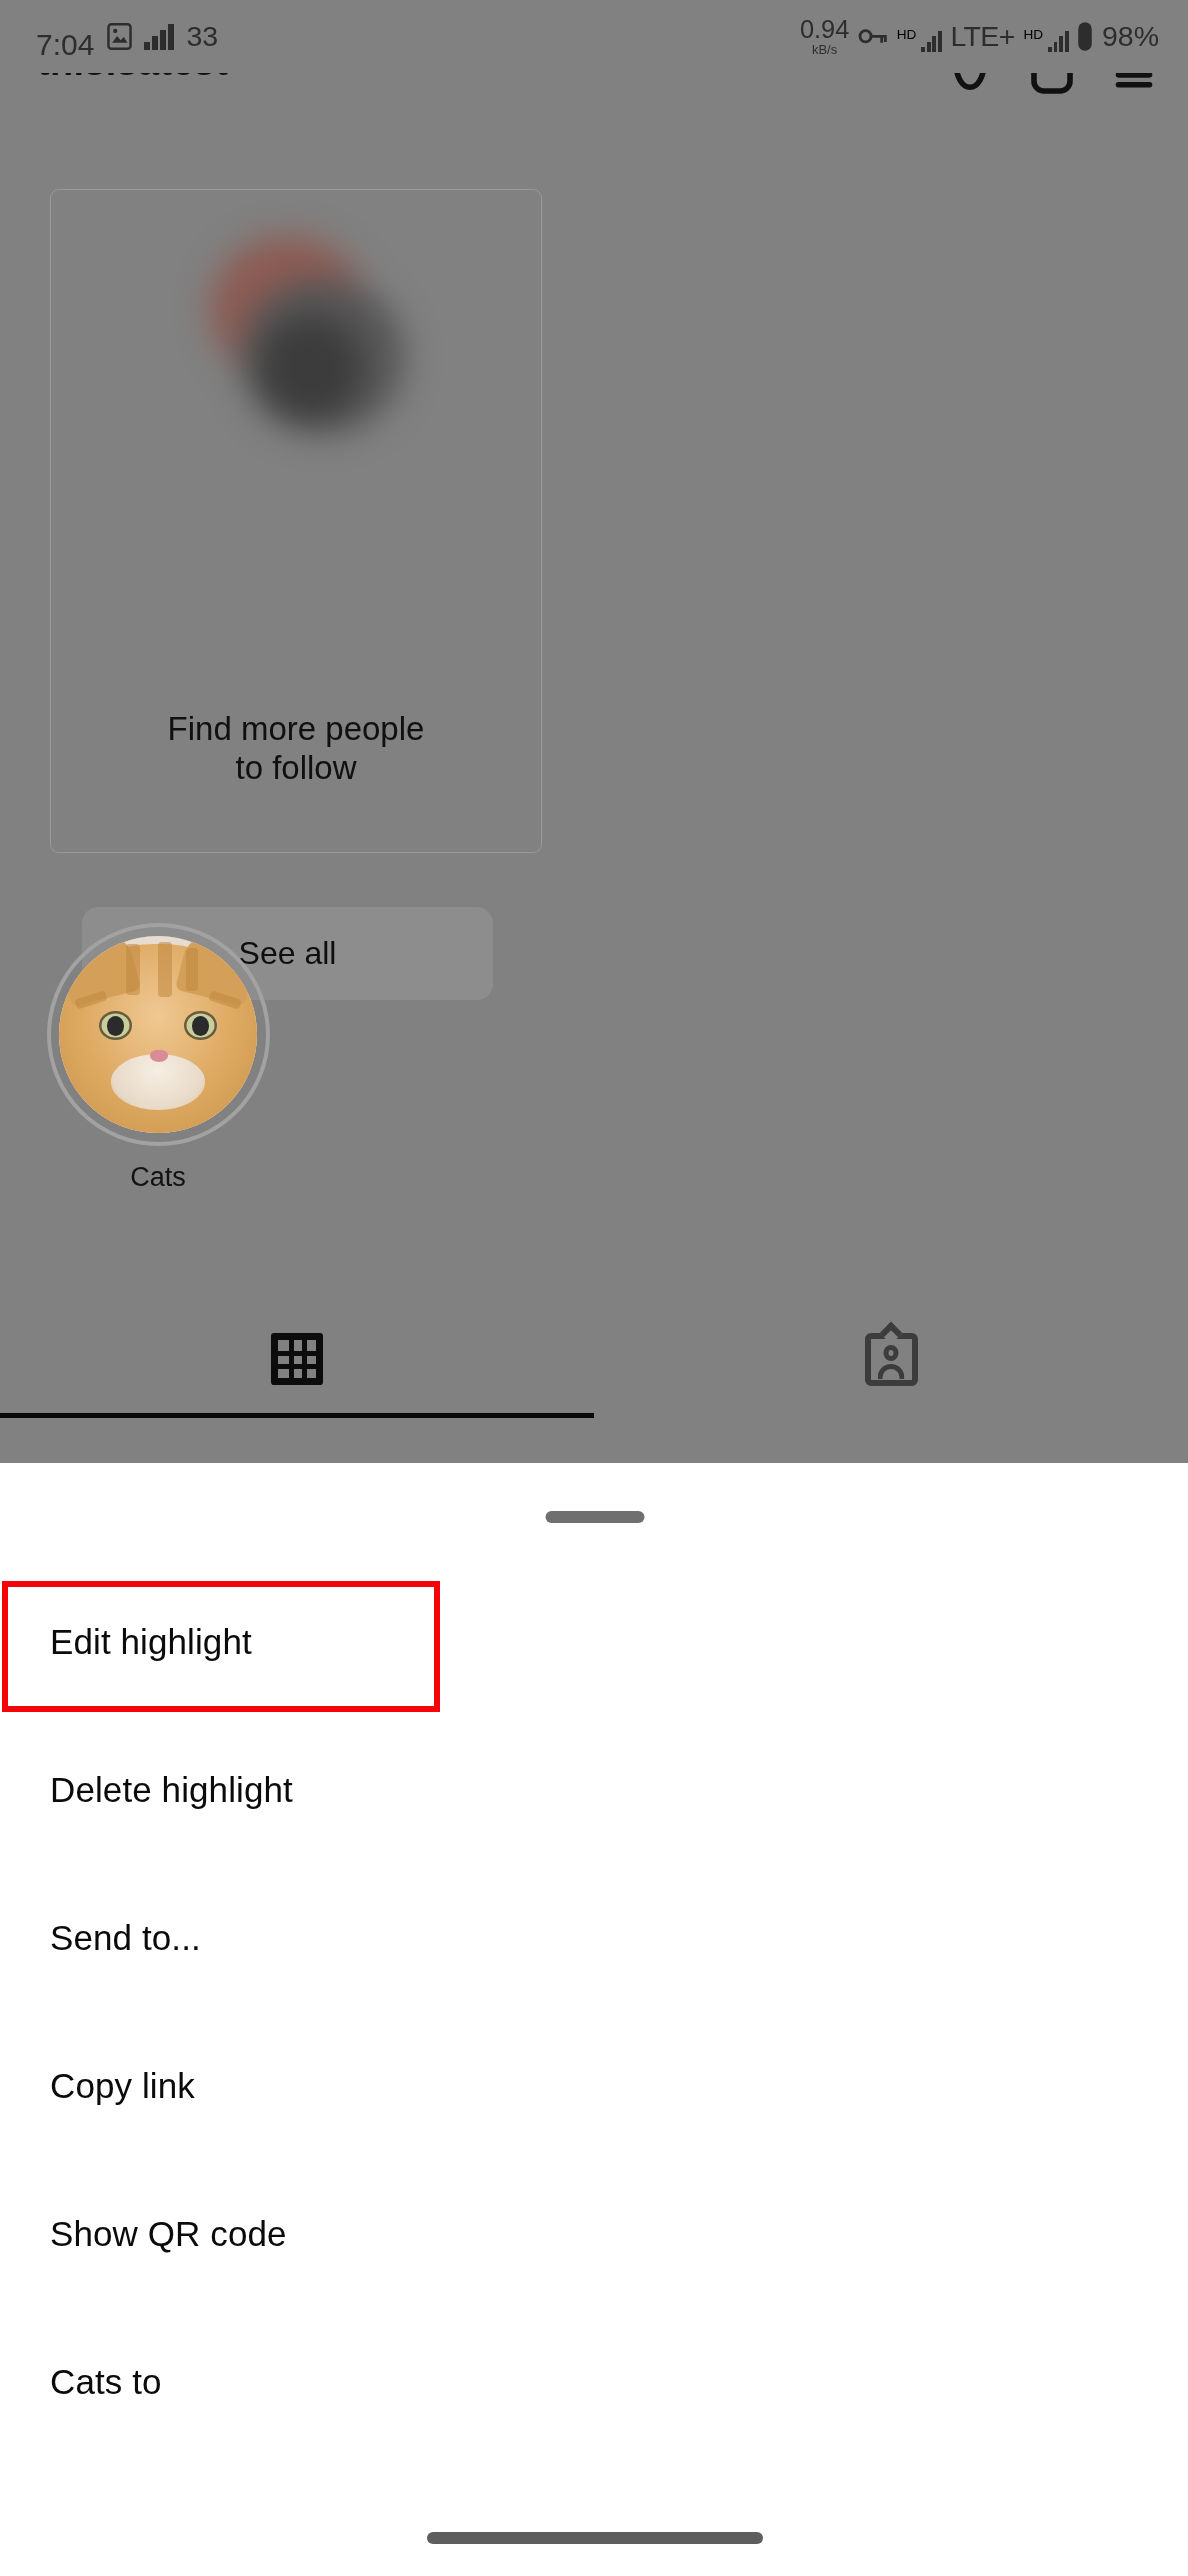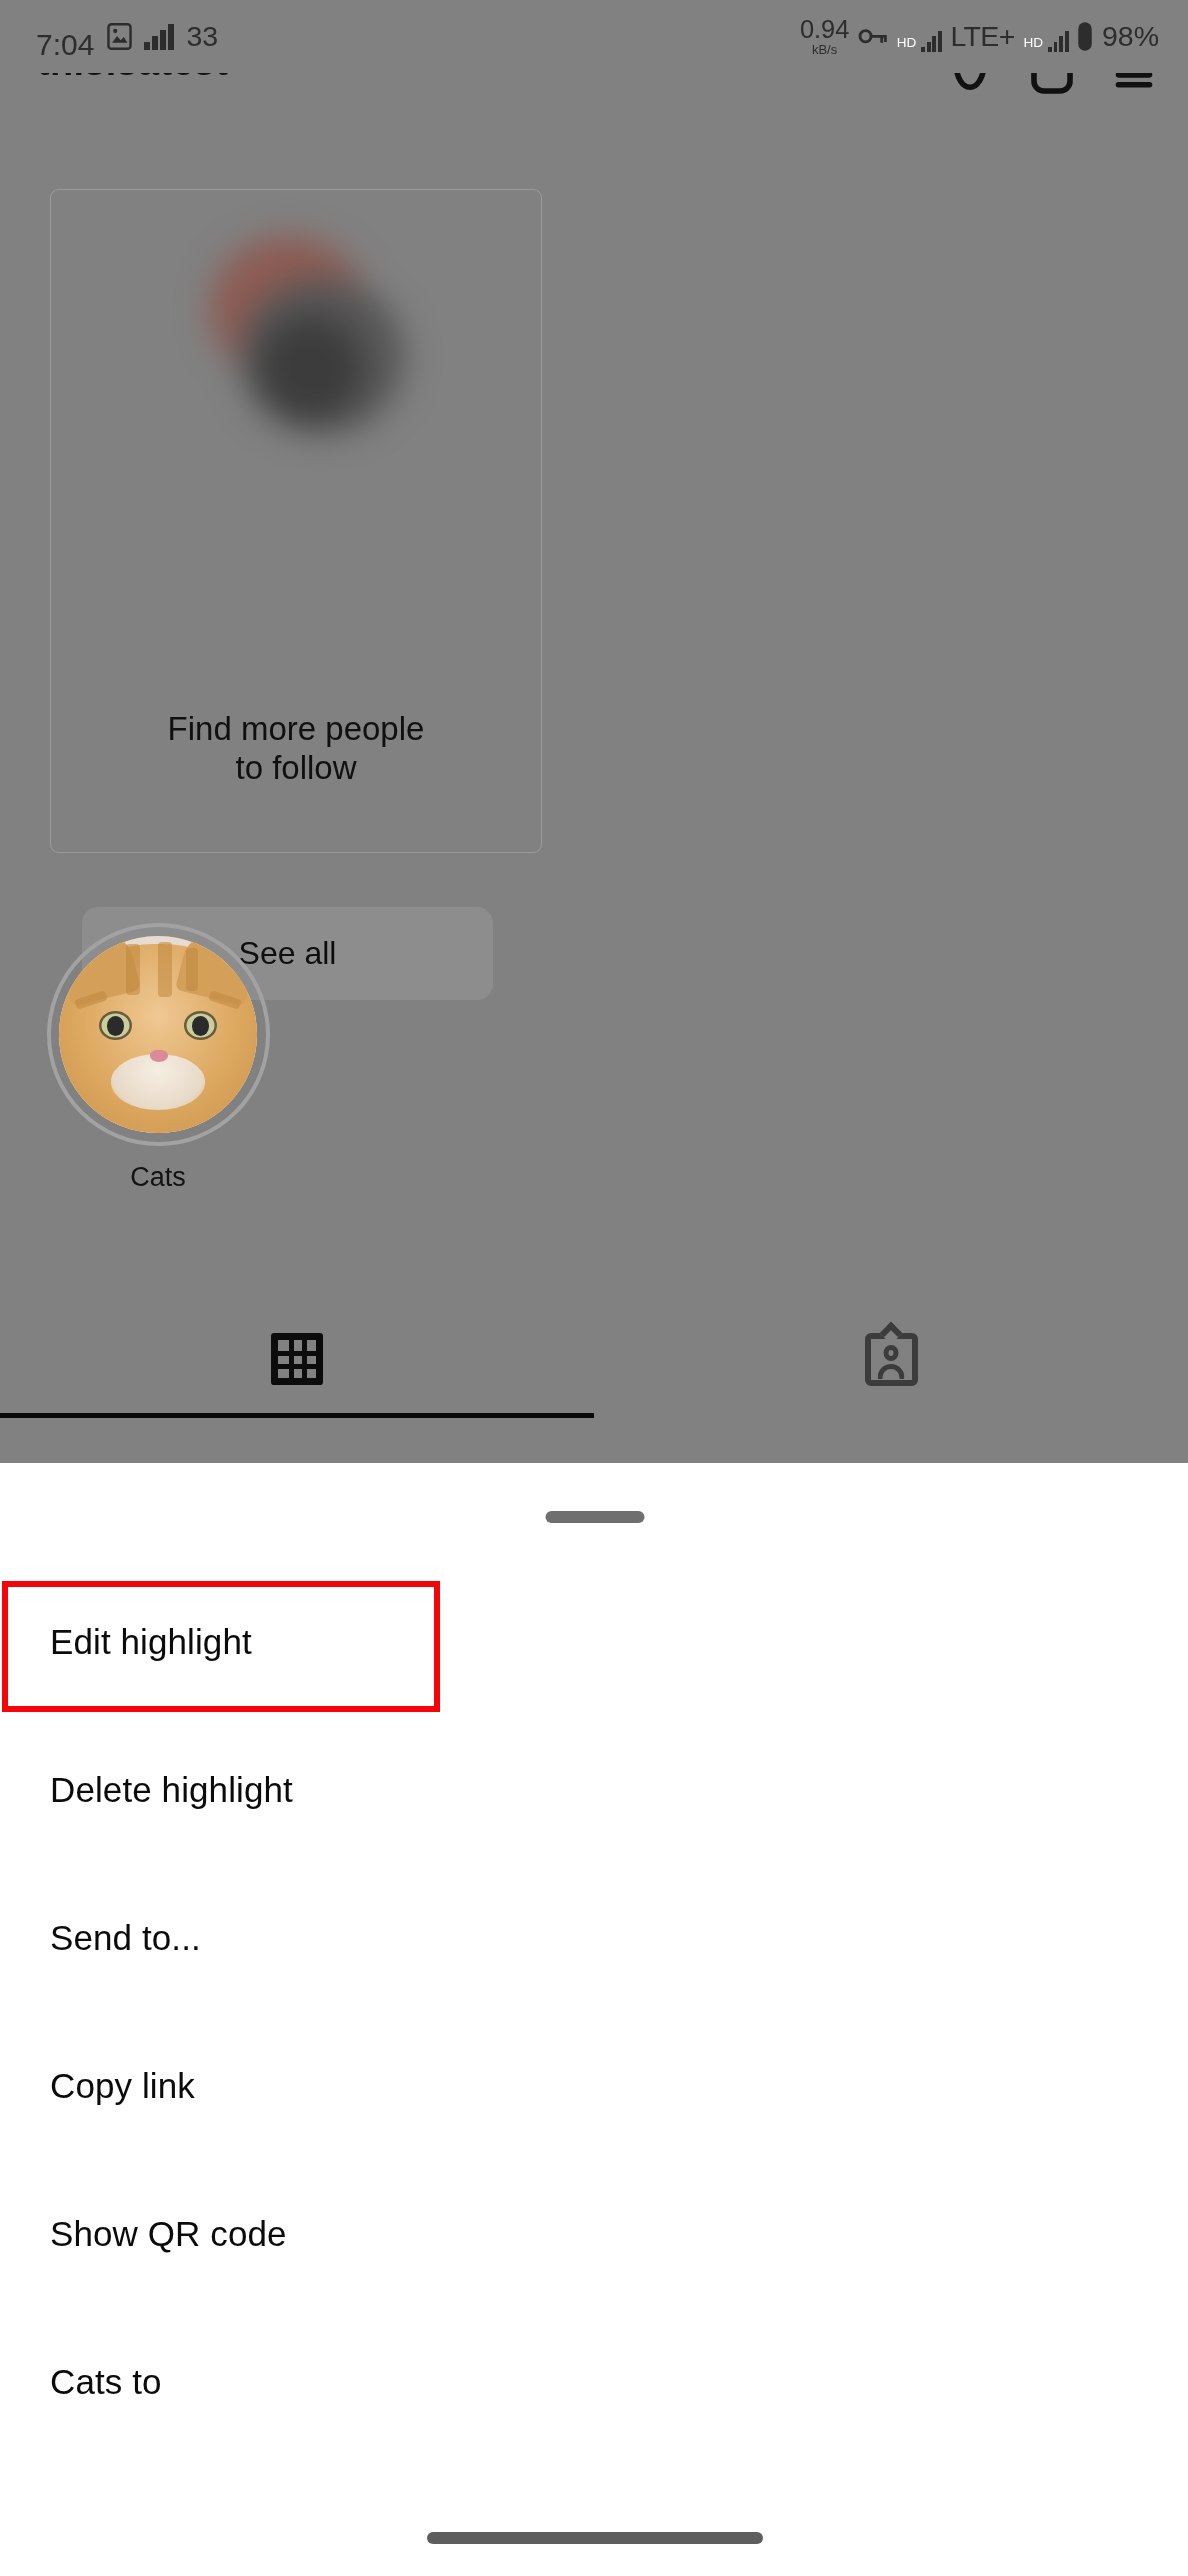--- a/index.html
+++ b/index.html
@@ -77,21 +77,21 @@
 
   
   .bars { display: inline-flex; align-items: flex-end; gap: 2.5px; height: 26px; }
   .bars i { display: block; width: 5.6px; background: #2d2d2d; }
   .bars i:nth-child(1){ height: 7.4px; }
   .bars i:nth-child(2){ height: 13.6px; }
   .bars i:nth-child(3){ height: 20px; }
   .bars i:nth-child(4){ height: 26px; }
 
   .hdsig { display:inline-flex; align-items:flex-end; gap:5px; height: 30px; }
-  .hdsig .hd { font-size: 13.6px; color:#ffffff; line-height:1; align-self:flex-start; margin-top:14px;}
+  .hdsig .hd { font-size: 13.6px; color:#000000; line-height:1; align-self:flex-start; margin-top:6px;}
   .hdsig .tri { display:inline-flex; align-items:flex-end; gap:1.9px; height:20px; }
   .hdsig .tri i { display:block; width:3.7px; background:#2d2d2d; }
   .hdsig .tri i:nth-child(1){height:5px;}
   .hdsig .tri i:nth-child(2){height:10px;}
   .hdsig .tri i:nth-child(3){height:16px;}
   .hdsig .tri i:nth-child(4){height:21px;}
 
   
   #clipped-header {
     position: absolute;

